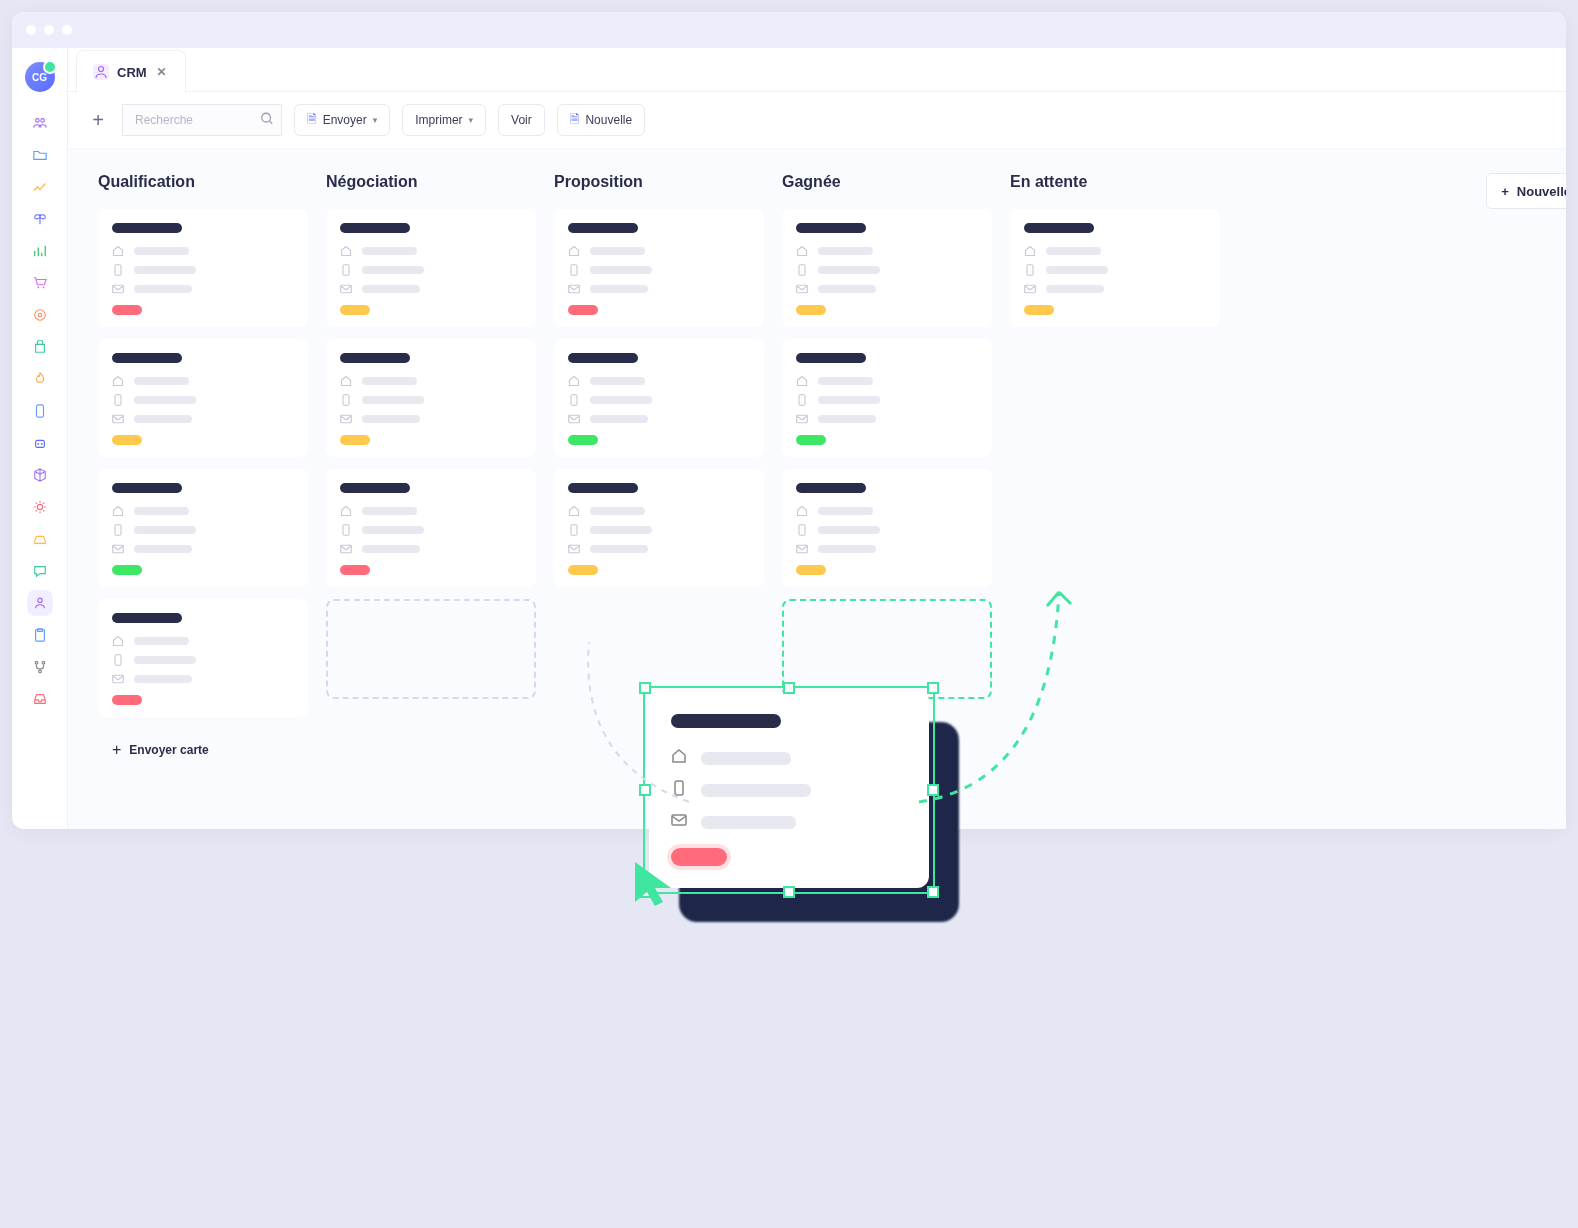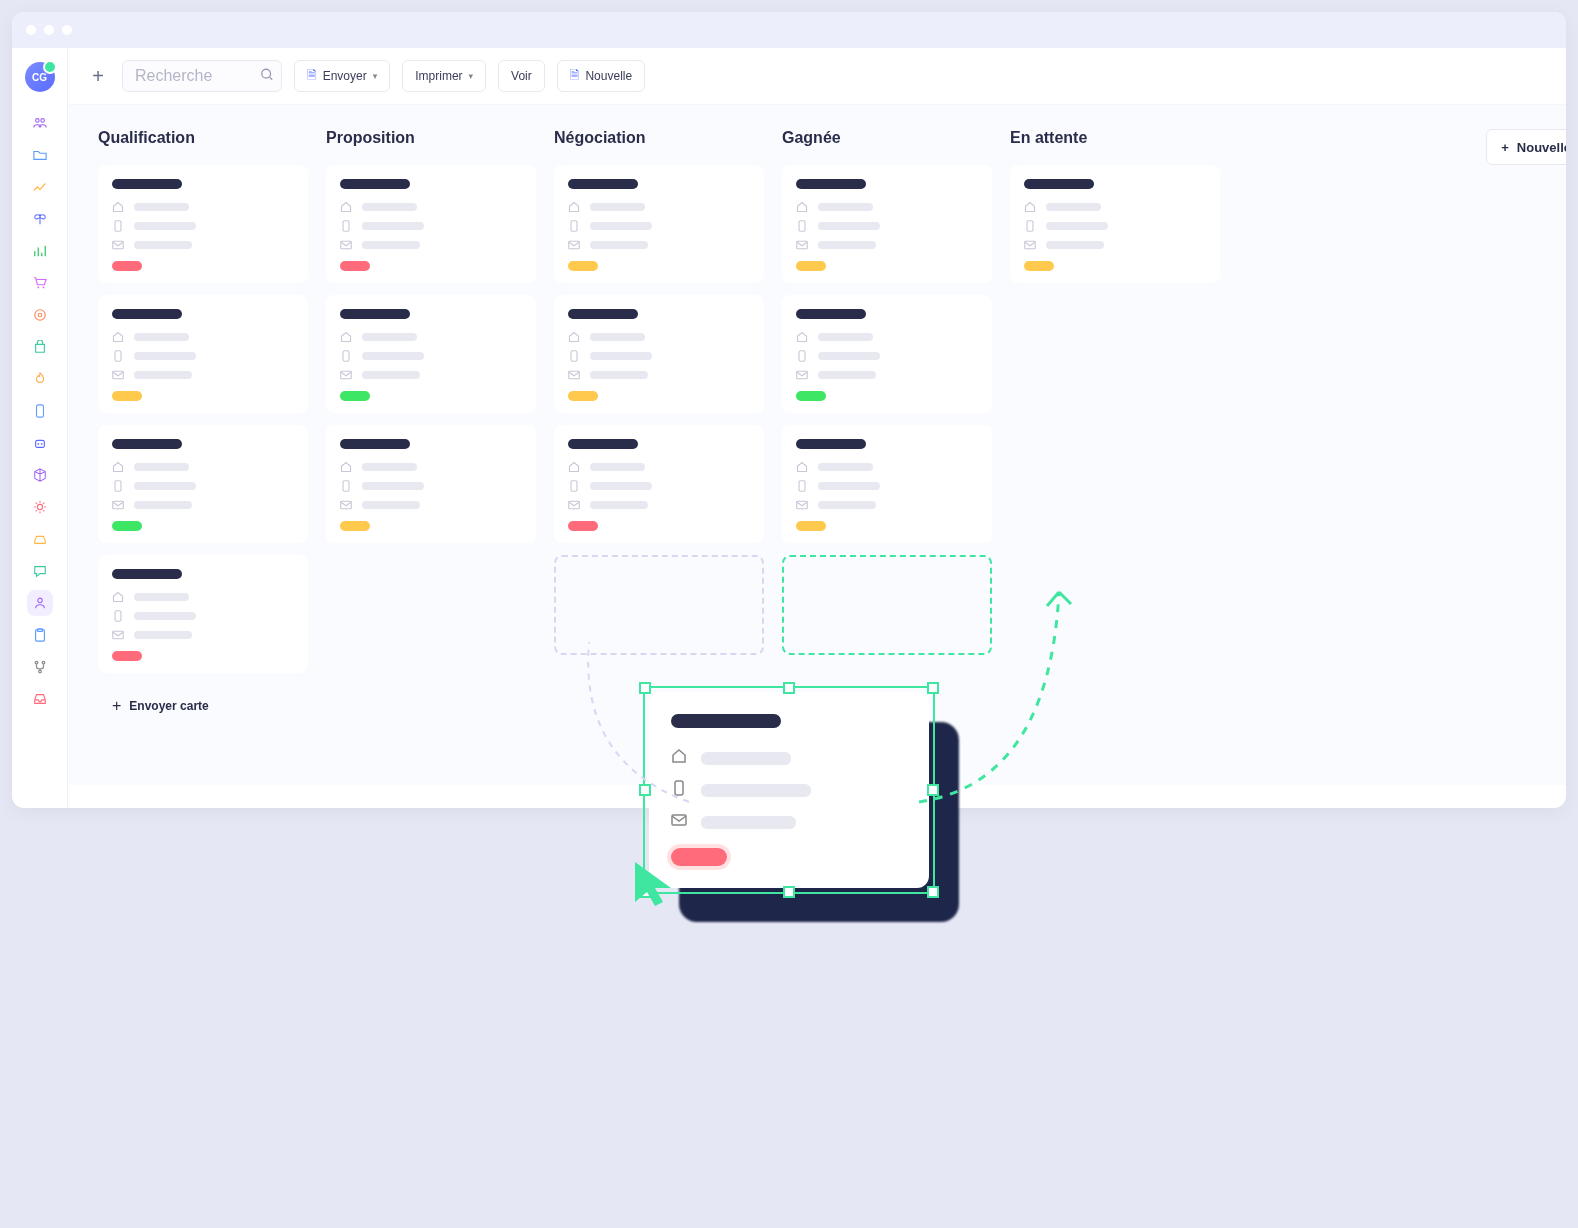--- a/index.html
+++ b/index.html
@@ -18,21 +18,21 @@
 
 .main { flex: 1; display: flex; flex-direction: column; }
 .tabs-row { display:flex; align-items:center; border-bottom:1px solid #f0f0f6; height:44px; padding-left:8px; }
 .tab { display:flex; align-items:center; gap:8px; padding:0 16px; height:100%; border:1px solid #f0f0f6; border-bottom:none; border-radius:8px 8px 0 0; font-size:13px; font-weight:600; color:#2a2d4a; background:#fff; margin-top:4px; }
 .tab .tab-icon { width:16px; height:16px; border-radius:4px; background:#f5ecff; display:flex; align-items:center; justify-content:center; font-size:10px; color:#a06af5; }
 .tab .close { width:14px; height:14px; display:flex; align-items:center; justify-content:center; font-size:12px; color:#888; cursor:pointer; }
 
 .toolbar { display:flex; align-items:center; gap:12px; padding:12px 18px; border-bottom:1px solid #f5f5fa; }
 .plus-btn { width:24px; height:24px; display:flex; align-items:center; justify-content:center; font-size:20px; color:#6a6d8a; cursor:pointer; font-weight:300; }
 .search { position:relative; width:160px; }
-.search input { width:100%; height:32px; border:1px solid #e8e8f0; border-radius:6px; padding:0 30px 0 12px; font-size:16px; color:#333; background:#fcfcfe; }
+.search input { width:100%; height:32px; border:1px solid #e8e8f0; border-radius:0; padding:0 30px 0 12px; font-size:12px; color:#333; background:#fcfcfe; }
 .search input::placeholder { color:#b5b5c8; }
 .search .search-icon { position:absolute; right:8px; top:50%; transform:translateY(-50%); color:#9a9ab8; font-size:13px; }
 .t-btn { height:32px; border:1px solid #e8e8f0; border-radius:6px; padding:0 12px; display:flex; align-items:center; gap:6px; font-size:12px; color:#3a3d5a; cursor:pointer; background:#fff; }
 .t-btn .doc-icon { color:#5a6cff; font-size:12px; }
 .t-btn .caret { font-size:9px; color:#888; }
 
 .board { display:flex; gap:18px; padding:24px 24px 40px 30px; background:#fafbff; overflow-x:auto; min-height:680px; position:relative; }
 .column { width:210px; flex:0 0 210px; }
 .col-title { font-size:16px; font-weight:700; color:#2a2d4a; margin-bottom:18px; }
 .card { background:#fff; border-radius:8px; padding:14px 14px 12px; margin-bottom:12px; cursor:pointer; }
@@ -195,20 +195,32 @@
           </div>
           <div class="side-icon" style="color: rgb(255, 107, 122);">
             <svg viewBox="0 0 16 16" width="14" height="14">
               <path d="M2 9l2-6h8l2 6v4H2zM2 9h4l1 2h2l1-2h4" fill="none" stroke="currentColor" stroke-width="1.3"></path>
             </svg>
           </div>
         </div>
     </div>
 
     <div class="main">
+      <div class="tabs-row">
+        <div class="tab">
+          <span class="tab-icon">
+            <svg viewBox="0 0 16 16">
+                <circle cx="8" cy="5" r="2.5" fill="none" stroke="#a06af5" stroke-width="1.2"></circle>
+                <path d="M3 14c0-2.5 2.2-4 5-4s5 1.5 5 4" fill="none" stroke="#a06af5" stroke-width="1.2"></path>
+              </svg>
+          </span>
+          <span>CRM</span>
+          <span class="close">✕</span>
+        </div>
+      </div>
 
       <div class="toolbar">
         <div class="plus-btn">+</div>
         <div class="search">
           <input placeholder="Recherche" style="">
           <span class="search-icon">
             <svg width="14" height="14" viewBox="0 0 16 16">
                 <circle cx="7" cy="7" r="5" fill="none" stroke="#9a9ab8" stroke-width="1.5"></circle>
                 <line x1="11" y1="11" x2="14" y2="14" stroke="#9a9ab8" stroke-width="1.5"></line>
               </svg>
@@ -350,20 +362,111 @@
                 <div class="ph" style="width:58px"></div>
               </div>
               <div class="pill red"></div>
             </div>
             <div class="new-card-btn">
               <span class="plus">+</span>
               <span>Envoyer carte</span>
             </div>
           </div>
           <div class="column">
+            <div class="col-title">Négociation</div>
+            <div class="card">
+              <div class="title-bar"></div>
+              <div class="row">
+                <span class="ic">
+                  <svg viewBox="0 0 16 16">
+                    <path d="M2 7l6-5 6 5v7H2z"></path>
+                  </svg>
+                </span>
+                <div class="ph" style="width:55px"></div>
+              </div>
+              <div class="row">
+                <span class="ic">
+                  <svg viewBox="0 0 16 16">
+                    <rect x="4" y="1" width="8" height="14" rx="2"></rect>
+                  </svg>
+                </span>
+                <div class="ph" style="width:62px"></div>
+              </div>
+              <div class="row">
+                <span class="ic">
+                  <svg viewBox="0 0 16 16">
+                    <rect x="1" y="3" width="14" height="10" rx="1"></rect>
+                    <path d="M1 4l7 5 7-5"></path>
+                  </svg>
+                </span>
+                <div class="ph" style="width:58px"></div>
+              </div>
+              <div class="pill yellow"></div>
+            </div>
+            <div class="card">
+              <div class="title-bar"></div>
+              <div class="row">
+                <span class="ic">
+                  <svg viewBox="0 0 16 16">
+                    <path d="M2 7l6-5 6 5v7H2z"></path>
+                  </svg>
+                </span>
+                <div class="ph" style="width:55px"></div>
+              </div>
+              <div class="row">
+                <span class="ic">
+                  <svg viewBox="0 0 16 16">
+                    <rect x="4" y="1" width="8" height="14" rx="2"></rect>
+                  </svg>
+                </span>
+                <div class="ph" style="width:62px"></div>
+              </div>
+              <div class="row">
+                <span class="ic">
+                  <svg viewBox="0 0 16 16">
+                    <rect x="1" y="3" width="14" height="10" rx="1"></rect>
+                    <path d="M1 4l7 5 7-5"></path>
+                  </svg>
+                </span>
+                <div class="ph" style="width:58px"></div>
+              </div>
+              <div class="pill yellow"></div>
+            </div>
+            <div class="card">
+              <div class="title-bar"></div>
+              <div class="row">
+                <span class="ic">
+                  <svg viewBox="0 0 16 16">
+                    <path d="M2 7l6-5 6 5v7H2z"></path>
+                  </svg>
+                </span>
+                <div class="ph" style="width:55px"></div>
+              </div>
+              <div class="row">
+                <span class="ic">
+                  <svg viewBox="0 0 16 16">
+                    <rect x="4" y="1" width="8" height="14" rx="2"></rect>
+                  </svg>
+                </span>
+                <div class="ph" style="width:62px"></div>
+              </div>
+              <div class="row">
+                <span class="ic">
+                  <svg viewBox="0 0 16 16">
+                    <rect x="1" y="3" width="14" height="10" rx="1"></rect>
+                    <path d="M1 4l7 5 7-5"></path>
+                  </svg>
+                </span>
+                <div class="ph" style="width:58px"></div>
+              </div>
+              <div class="pill red"></div>
+            </div>
+            <div class="placeholder-dashed"></div>
+          </div>
+          <div class="column">
             <div class="col-title">Proposition</div>
             <div class="card">
               <div class="title-bar"></div>
               <div class="row">
                 <span class="ic">
                   <svg viewBox="0 0 16 16">
                     <path d="M2 7l6-5 6 5v7H2z"></path>
                   </svg>
                 </span>
                 <div class="ph" style="width:55px"></div>
@@ -438,111 +541,20 @@
                 <span class="ic">
                   <svg viewBox="0 0 16 16">
                     <rect x="1" y="3" width="14" height="10" rx="1"></rect>
                     <path d="M1 4l7 5 7-5"></path>
                   </svg>
                 </span>
                 <div class="ph" style="width:58px"></div>
               </div>
               <div class="pill yellow"></div>
             </div>
-          </div>
-          <div class="column">
-            <div class="col-title">Négociation</div>
-            <div class="card">
-              <div class="title-bar"></div>
-              <div class="row">
-                <span class="ic">
-                  <svg viewBox="0 0 16 16">
-                    <path d="M2 7l6-5 6 5v7H2z"></path>
-                  </svg>
-                </span>
-                <div class="ph" style="width:55px"></div>
-              </div>
-              <div class="row">
-                <span class="ic">
-                  <svg viewBox="0 0 16 16">
-                    <rect x="4" y="1" width="8" height="14" rx="2"></rect>
-                  </svg>
-                </span>
-                <div class="ph" style="width:62px"></div>
-              </div>
-              <div class="row">
-                <span class="ic">
-                  <svg viewBox="0 0 16 16">
-                    <rect x="1" y="3" width="14" height="10" rx="1"></rect>
-                    <path d="M1 4l7 5 7-5"></path>
-                  </svg>
-                </span>
-                <div class="ph" style="width:58px"></div>
-              </div>
-              <div class="pill yellow"></div>
-            </div>
-            <div class="card">
-              <div class="title-bar"></div>
-              <div class="row">
-                <span class="ic">
-                  <svg viewBox="0 0 16 16">
-                    <path d="M2 7l6-5 6 5v7H2z"></path>
-                  </svg>
-                </span>
-                <div class="ph" style="width:55px"></div>
-              </div>
-              <div class="row">
-                <span class="ic">
-                  <svg viewBox="0 0 16 16">
-                    <rect x="4" y="1" width="8" height="14" rx="2"></rect>
-                  </svg>
-                </span>
-                <div class="ph" style="width:62px"></div>
-              </div>
-              <div class="row">
-                <span class="ic">
-                  <svg viewBox="0 0 16 16">
-                    <rect x="1" y="3" width="14" height="10" rx="1"></rect>
-                    <path d="M1 4l7 5 7-5"></path>
-                  </svg>
-                </span>
-                <div class="ph" style="width:58px"></div>
-              </div>
-              <div class="pill yellow"></div>
-            </div>
-            <div class="card">
-              <div class="title-bar"></div>
-              <div class="row">
-                <span class="ic">
-                  <svg viewBox="0 0 16 16">
-                    <path d="M2 7l6-5 6 5v7H2z"></path>
-                  </svg>
-                </span>
-                <div class="ph" style="width:55px"></div>
-              </div>
-              <div class="row">
-                <span class="ic">
-                  <svg viewBox="0 0 16 16">
-                    <rect x="4" y="1" width="8" height="14" rx="2"></rect>
-                  </svg>
-                </span>
-                <div class="ph" style="width:62px"></div>
-              </div>
-              <div class="row">
-                <span class="ic">
-                  <svg viewBox="0 0 16 16">
-                    <rect x="1" y="3" width="14" height="10" rx="1"></rect>
-                    <path d="M1 4l7 5 7-5"></path>
-                  </svg>
-                </span>
-                <div class="ph" style="width:58px"></div>
-              </div>
-              <div class="pill red"></div>
-            </div>
-            <div class="placeholder-dashed"></div>
           </div>
           <div class="column">
             <div class="col-title">Gagnée</div>
             <div class="card">
               <div class="title-bar"></div>
               <div class="row">
                 <span class="ic">
                   <svg viewBox="0 0 16 16">
                     <path d="M2 7l6-5 6 5v7H2z"></path>
                   </svg>

